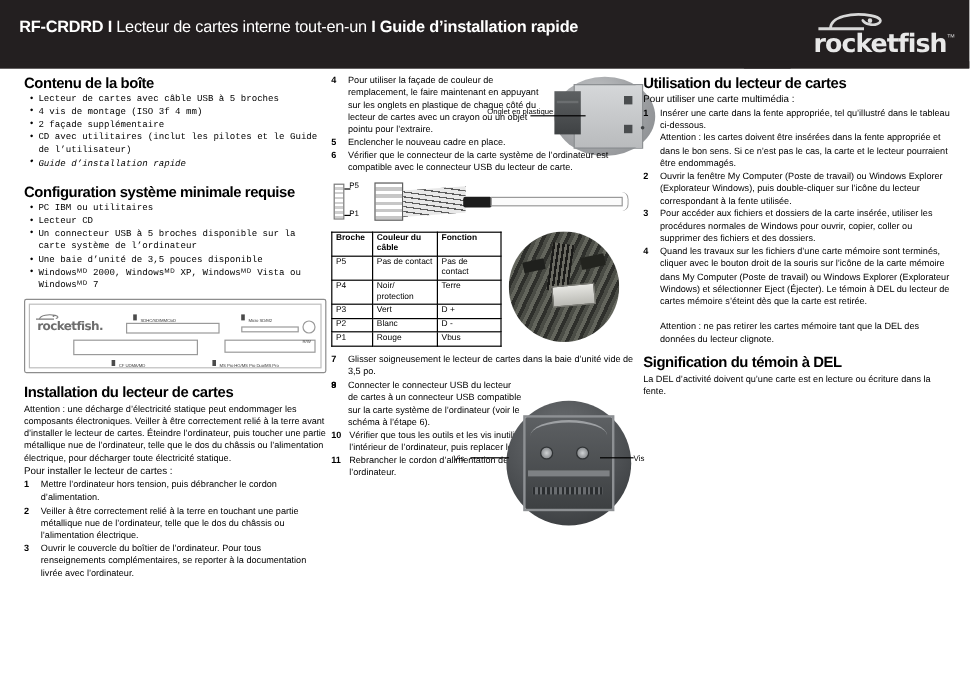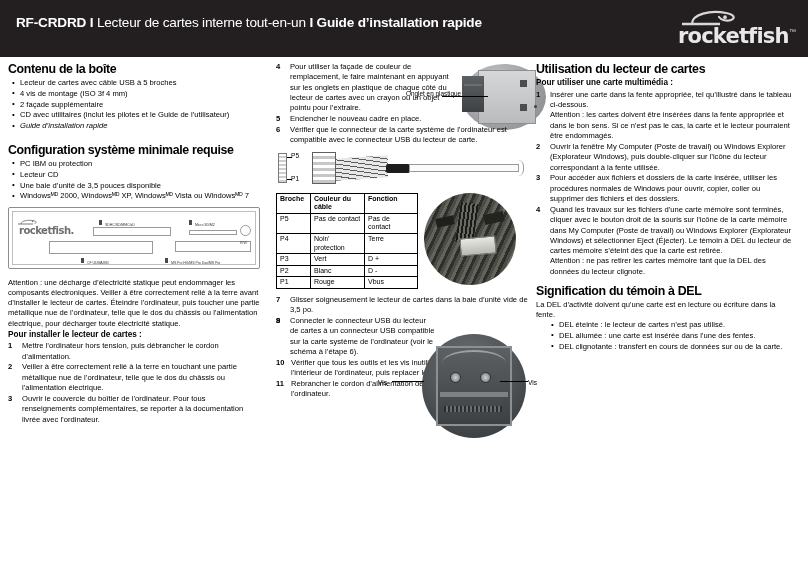--- a/index.html
+++ b/index.html
@@ -66,43 +66,43 @@
   .logo svg { position:absolute; left: 2px; top: 0px; }
 
   
   .cols { position: absolute; top: 62px; left: 0; width: 808px; }
   .col {
     position: absolute;
     top: 0;
     font-size: 7.6px;
     line-height: 10.2px;
   }
-  .col1 { left: 8px;  width: 252px; }
+  .col1 { left: 20px;  width: 252px; }
   .col2 { left: 276px; width: 252px; }
   .col3 { left: 536px; width: 256px; }
 
   h2.sec {
     font-size: 12.4px;
     font-weight: bold;
     letter-spacing: -0.35px;
     margin: 0 0 2px 0;
     line-height: 14px;
   }
   h3.sub {
     font-size: 8.2px;
-    font-weight: bold;
+    font-weight: normal;
     margin: 1px 0 1px 0;
     line-height: 10.5px;
   }
   p.body { font-size: 7.6px; line-height: 10.2px; margin: 0; }
   .spacer-sm { height: 6px; }
   .spacer-md { height: 11px; }
 
   
-  ul.bul { list-style: none; margin: 0 0 0 3px; padding: 0; }
+  ul.bul { list-style: none; margin: 0 0 0 3px; padding: 0; font-family: Liberation Mono, monospace; }
   ul.bul li {
     position: relative;
     padding-left: 9px;
     font-size: 7.6px;
     line-height: 10.4px;
     margin-bottom: 0.4px;
   }
   ul.bul li:before {
     content: "\2022";
     position: absolute; left: 1px; top: -0.5px;
@@ -386,22 +386,23 @@
         <li>4 vis de montage (ISO 3f 4 mm)</li>
         <li>2 façade supplémentaire</li>
         <li>CD avec utilitaires (inclut les pilotes et le Guide de l’utilisateur)</li>
         <li class="ital">Guide d’installation rapide</li>
       </ul>
 
       <div class="spacer-md"></div>
 
       <h2 class="sec">Configuration système minimale requise</h2>
       <ul class="bul">
-        <li>PC IBM ou protection</li>
+        <li>PC IBM ou utilitaires</li>
         <li>Lecteur CD</li>
+        <li>Un connecteur USB à 5 broches disponible sur la carte système de l’ordinateur</li>
         <li>Une baie d’unité de 3,5 pouces disponible</li>
         <li>Windowsᴹᴰ 2000, Windowsᴹᴰ XP, Windowsᴹᴰ Vista ou Windowsᴹᴰ 7</li>
       </ul>
 
       <div class="faceplate">
         <div class="inner"></div>
         <svg class="fp-swoosh" viewBox="0 0 24 7">
           <path d="M1 5 L16 5" stroke="#7a7a7a" stroke-width="1" fill="none"></path>
           <path d="M4 5 C4 1.5, 12 0.6, 17 1.8 C20 2.5, 20 4, 17.5 4.4" stroke="#7a7a7a" stroke-width="0.9" fill="none"></path>
           <circle cx="15.6" cy="2.4" r="0.8" fill="#7a7a7a"></circle>
@@ -412,20 +413,21 @@
         <div class="slot slot-msd"></div>
         <div class="slot slot-ms"></div>
         <div class="lbl lbl-sd">SDHC/SD/MMC/xD</div>
         <div class="lbl lbl-msd">Micro SD/M2</div>
         <div class="lbl lbl-cf">CF UDMA/MD</div>
         <div class="lbl lbl-ms">MS Pro HG/MS Pro Duo/MS Pro</div>
         <div class="led"></div>
         <div class="led-lbl">R/W</div>
       </div>
 
+      <h2 class="sec">Installation du lecteur de cartes</h2>
       <p class="body"><b>Attention</b><span> : une décharge d’électricité statique peut endommager les composants électroniques. Veiller à être correctement relié à la terre avant d’installer le lecteur de cartes. Éteindre l’ordinateur, puis toucher une partie métallique nue de l’ordinateur, telle que le dos du châssis ou l’alimentation électrique, pour décharger toute électricité statique.</span></p>
       <h3 class="sub">Pour installer le lecteur de cartes :</h3>
       <ol class="num">
         <li><span class="n">1</span><span>Mettre l’ordinateur hors tension, puis débrancher le cordon d’alimentation.</span></li>
         <li><span class="n">2</span><span>Veiller à être correctement relié à la terre en touchant une partie métallique nue de l’ordinateur, telle que le dos du châssis ou l’alimentation électrique.</span></li>
         <li><span class="n">3</span><span>Ouvrir le couvercle du boîtier de l’ordinateur. Pour tous renseignements complémentaires, se reporter à la documentation livrée avec l’ordinateur.</span></li>
       </ol>
     </div>
 
     <div class="col col2">
@@ -550,29 +552,24 @@
           <span class="n">2</span>
           <span>Ouvrir la fenêtre My Computer (Poste de travail) ou Windows Explorer (Explorateur Windows), puis double-cliquer sur l’icône du lecteur correspondant à la fente utilisée.</span>
         </li>
         <li>
           <span class="n">3</span>
           <span>Pour accéder aux fichiers et dossiers de la carte insérée, utiliser les procédures normales de Windows pour ouvrir, copier, coller ou supprimer des fichiers et des dossiers.</span>
         </li>
         <li>
           <span class="n">4</span>
           <span>Quand les travaux sur les fichiers d’une carte mémoire sont terminés, cliquer avec le bouton droit de la souris sur l’icône de la carte mémoire dans My Computer (Poste de travail) ou Windows Explorer (Explorateur Windows) et sélectionner Eject (Éjecter). Le témoin à DEL du lecteur de cartes mémoire s’éteint dès que la carte est retirée.</span>
-          <div style="margin-top:0"><b>Attention</b><span> : ne pas retirer les cartes mémoire tant que la DEL des données du lecteur clignote.</span></div>
+          <div style="margin-top:11px"><b>Attention</b><span> : ne pas retirer les cartes mémoire tant que la DEL des données du lecteur clignote.</span></div>
         </li>
       </ol>
 
       <div class="spacer-sm"></div>
 
       <h2 class="sec">Signification du témoin à DEL</h2>
       <p class="body">La DEL d’activité doivent qu’une carte est en lecture ou écriture dans la fente.</p>
-      <ul class="bul indent2">
-        <li>DEL éteinte : le lecteur de cartes n’est pas utilisé.</li>
-        <li>DEL allumée : une carte est insérée dans l’une des fentes.</li>
-        <li>DEL clignotante : transfert en cours de données sur ou de la carte.</li>
-      </ul>
     </div>
 
   </div>
 </div>
 
 </body></html>

